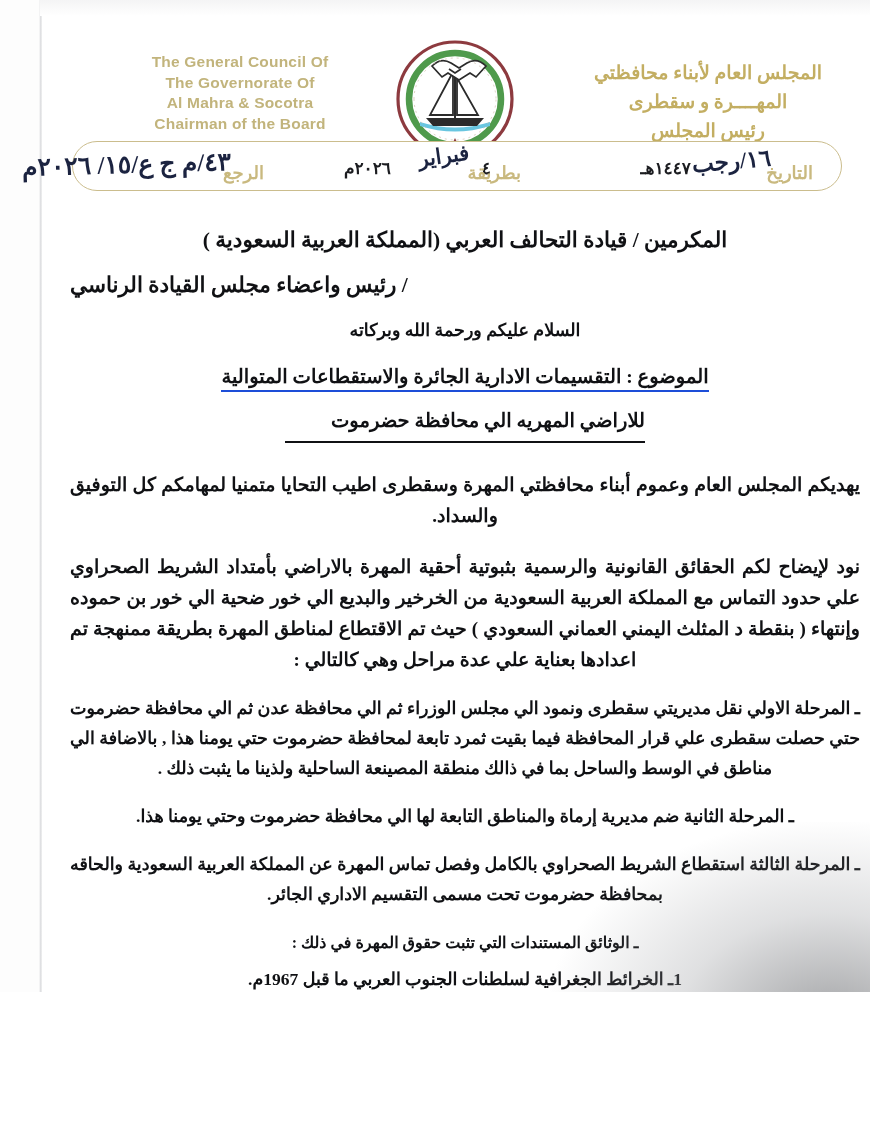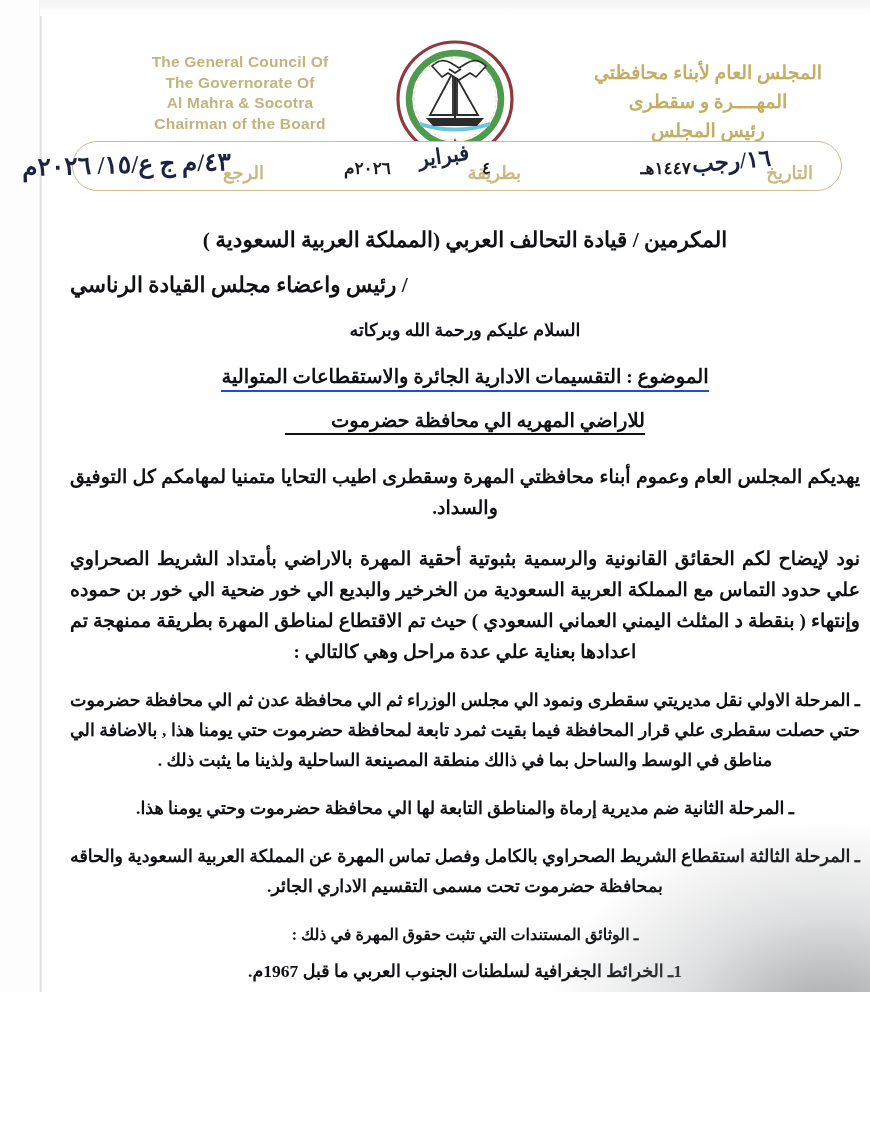--- a/index.html
+++ b/index.html
@@ -185,21 +185,21 @@
     font-size: 19.5px;
     font-weight: 700;
     border-bottom: 2px solid #1d4ed8;
     padding-bottom: 2px;
   }
   .subject .sline2 {
     display: inline-block;
     font-size: 19.5px;
     font-weight: 700;
     border-bottom: 2px solid #101114;
-    padding-bottom: 1px;
+    padding-bottom: 9px;
     margin-top: 17px;
     padding-left: 46px;
   }
   p.para {
     font-size: 19px;
     font-weight: 700;
     line-height: 31px;
     margin: 20px 0 0 0;
     text-align: justify;
     text-align-last: center;

